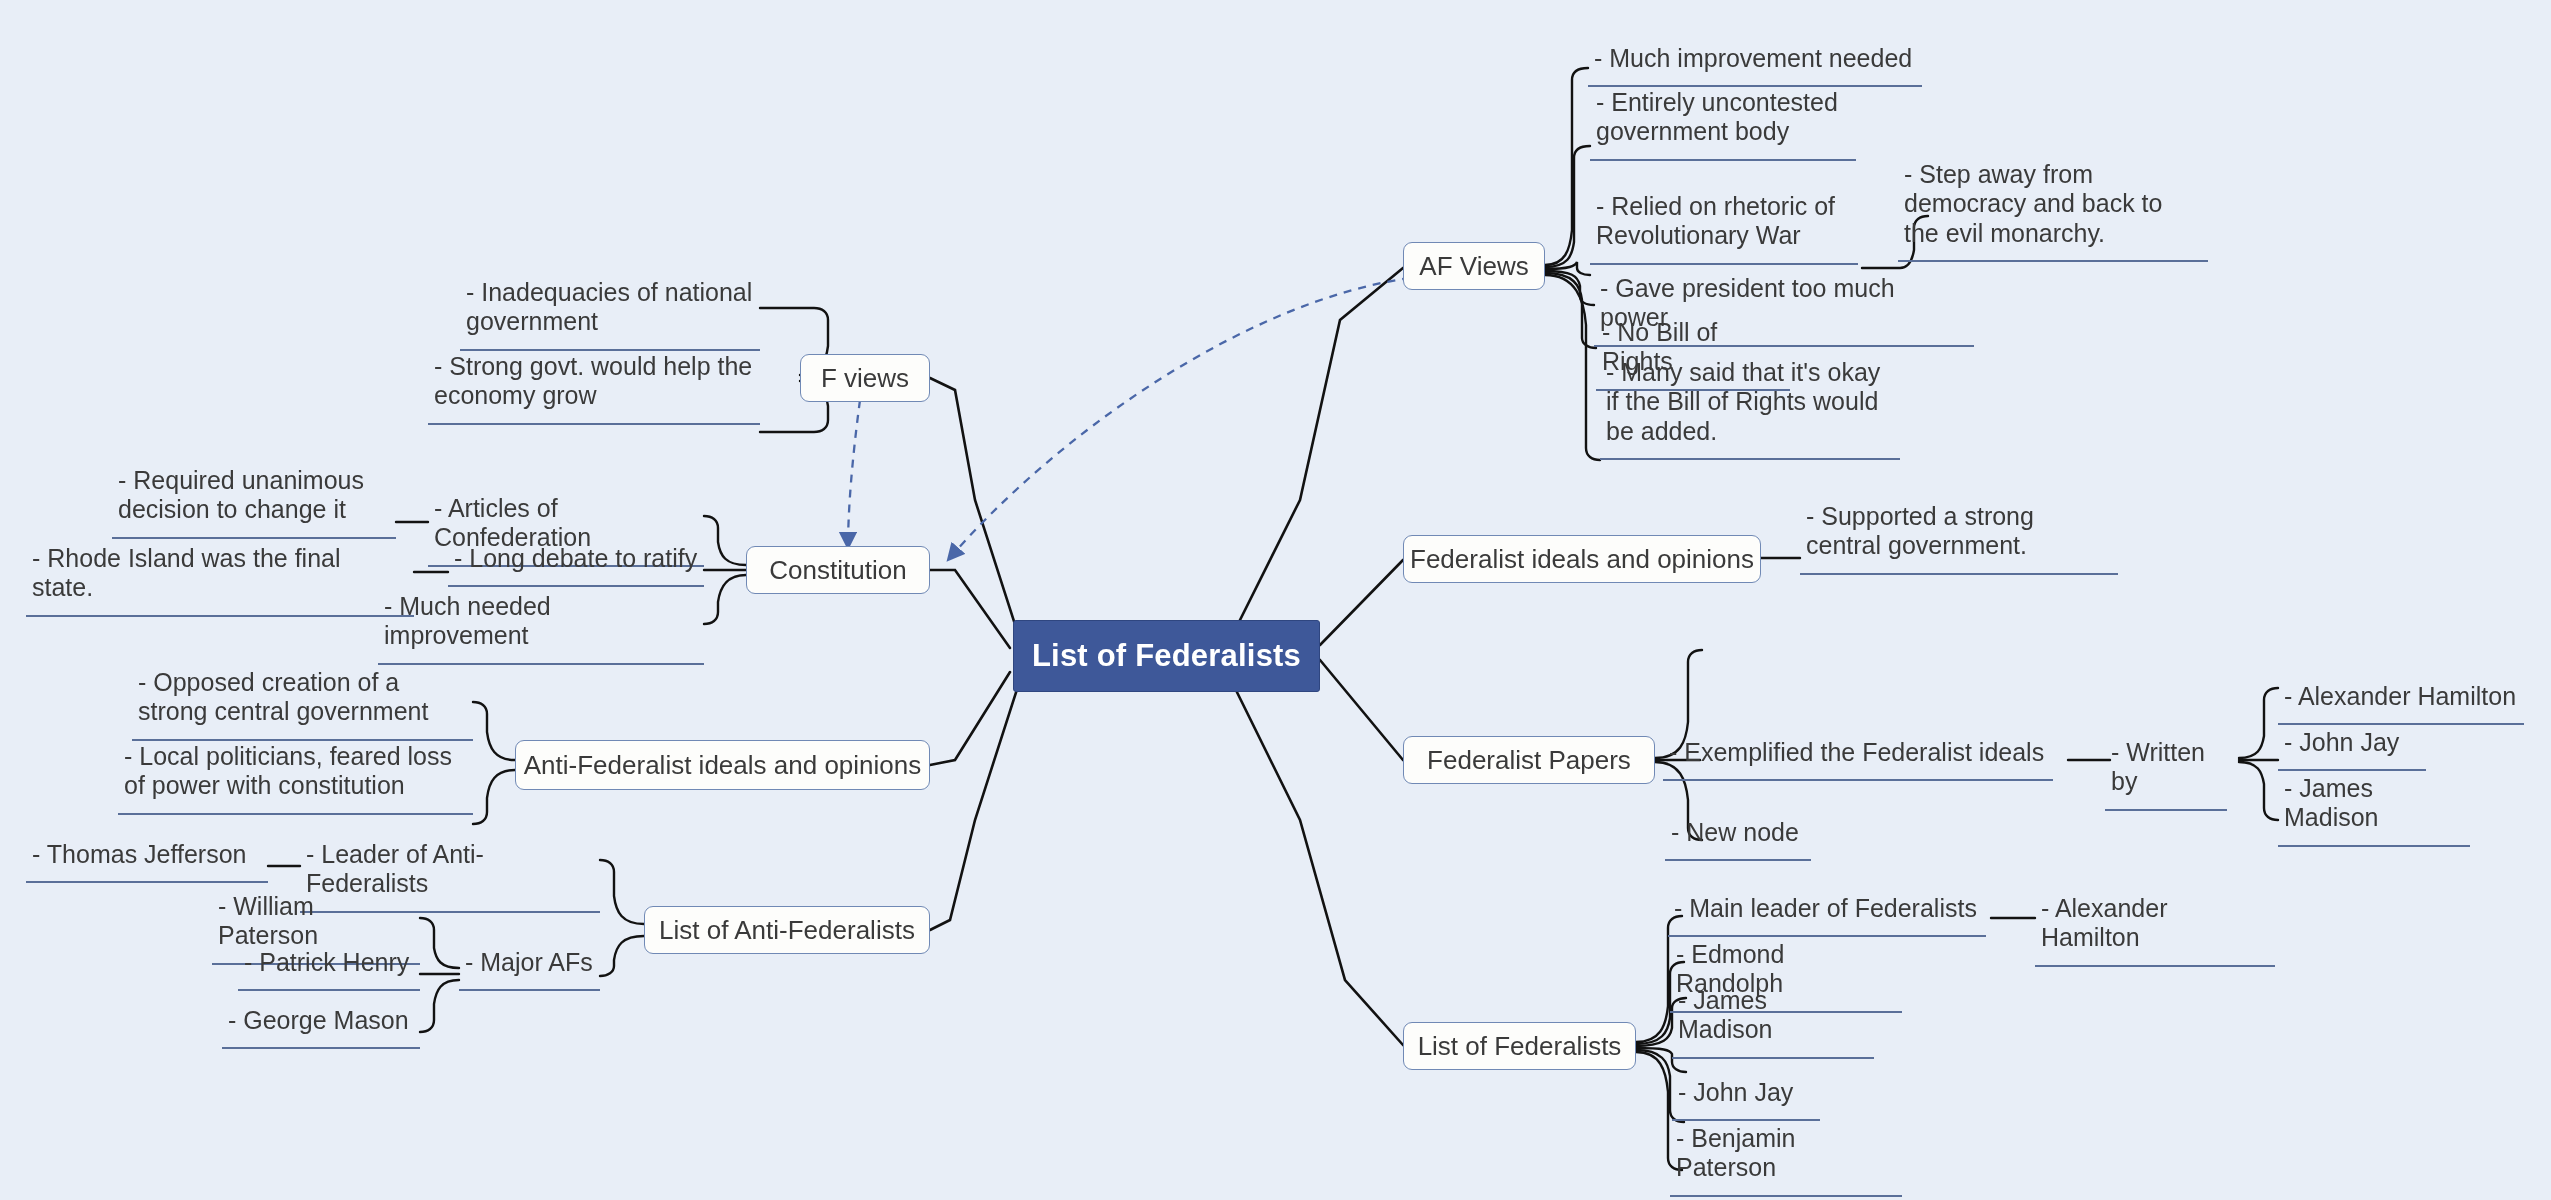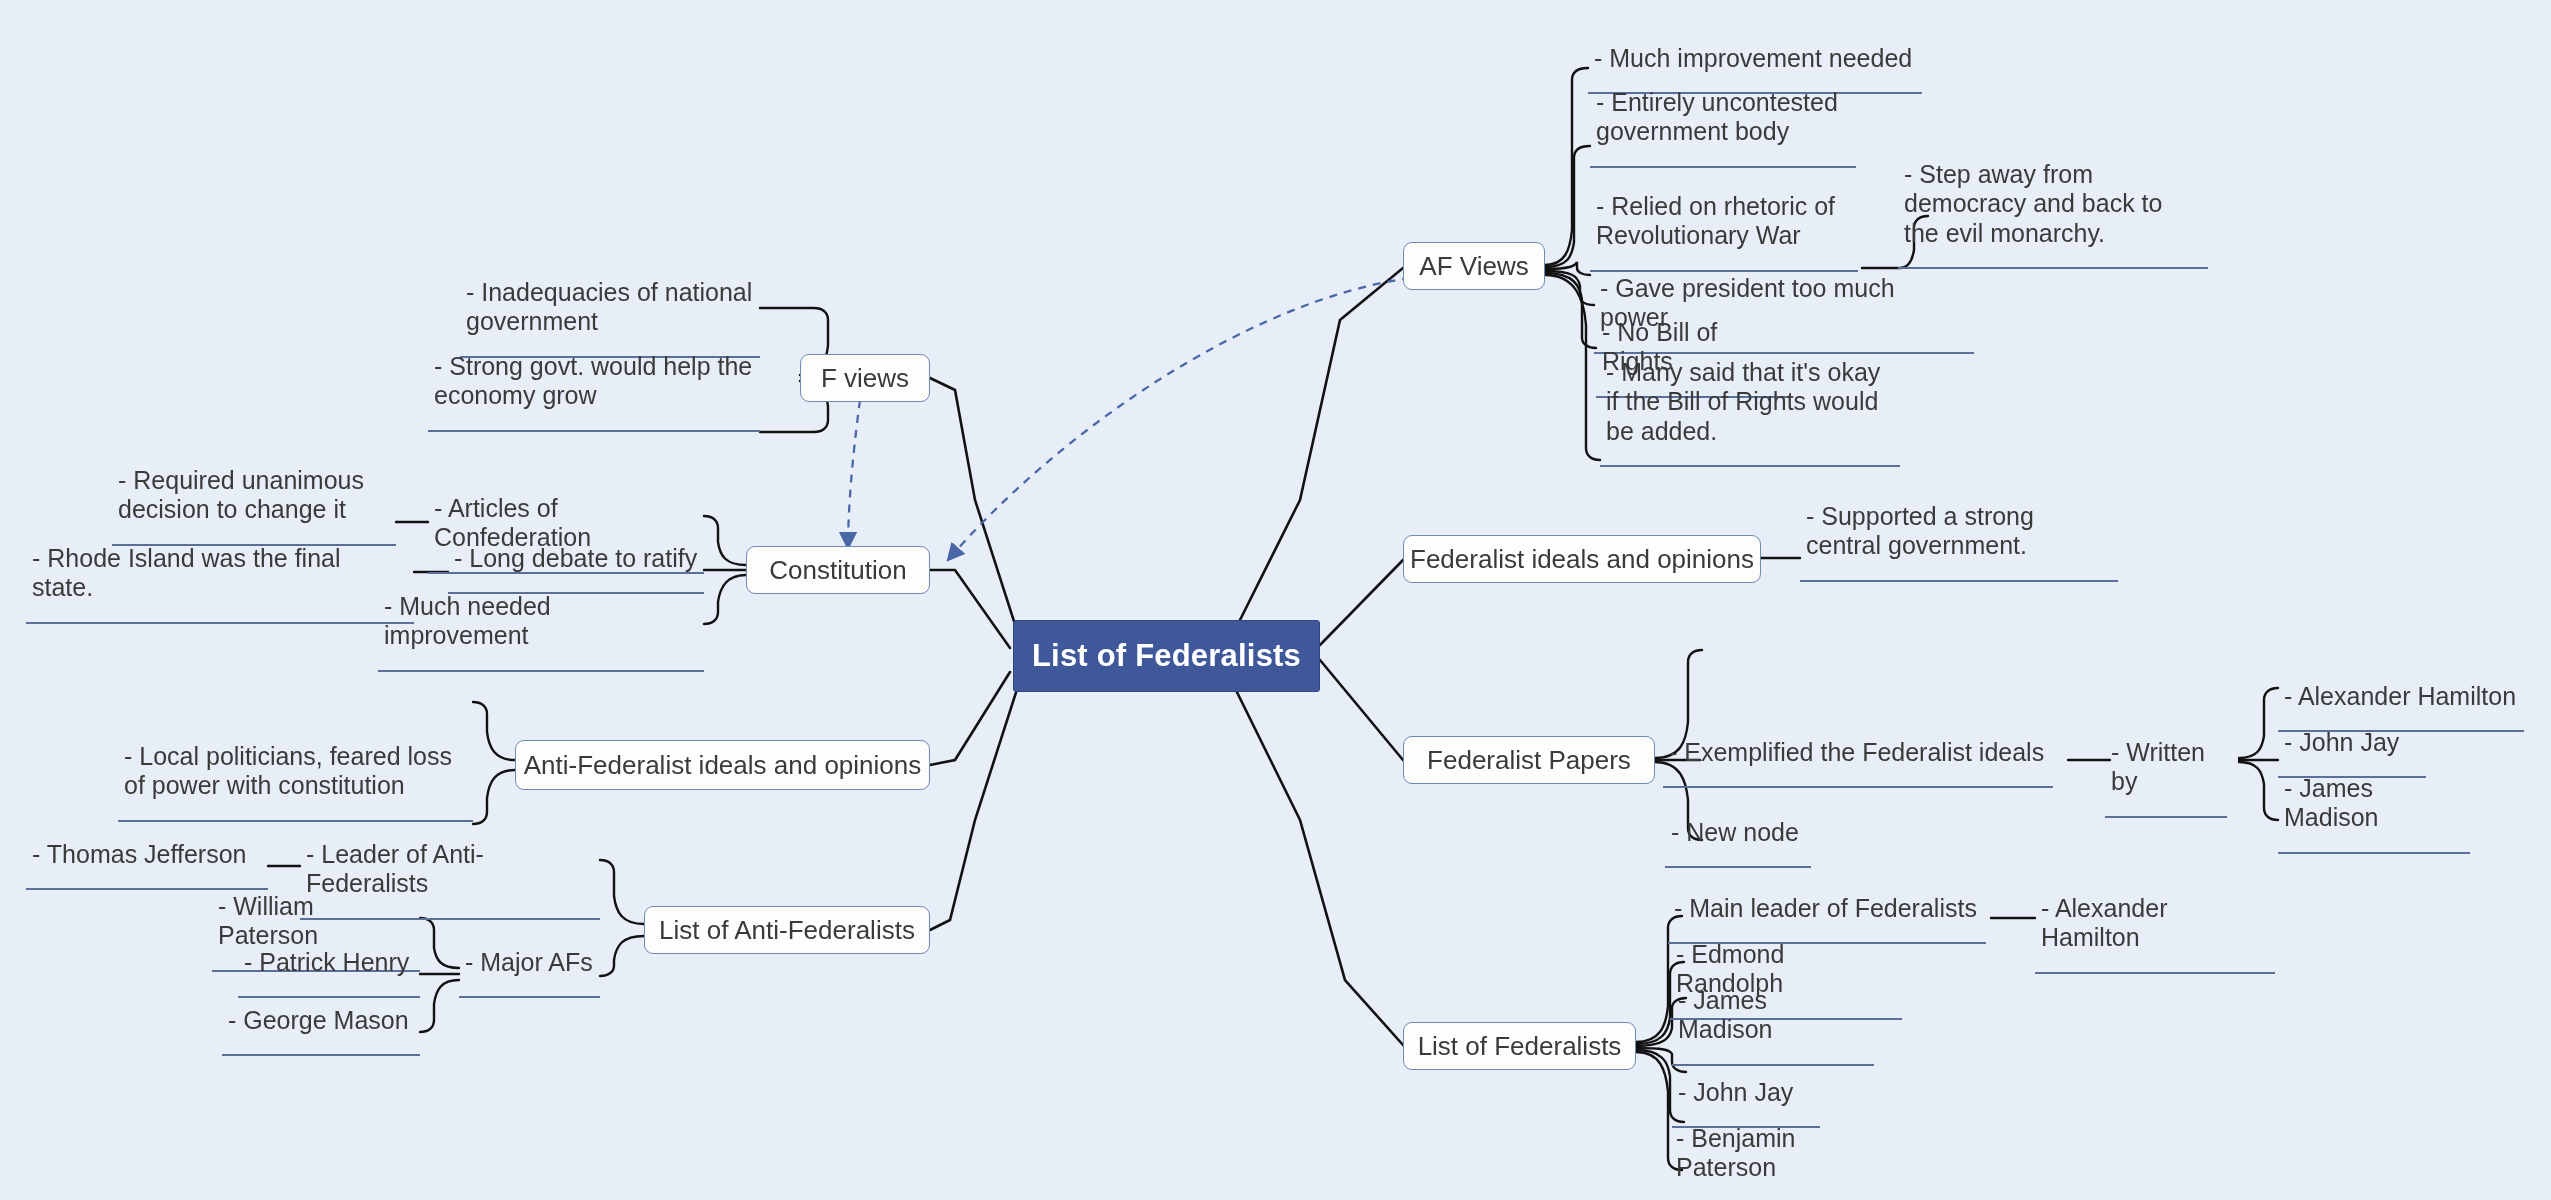--- a/index.html
+++ b/index.html
@@ -57,21 +57,21 @@
     z-index: 4;
   }
 
   
   .leaf {
     position: absolute;
     color: #3a3a3a;
     font-size: 25px;
     line-height: 1.17;
     box-sizing: border-box;
-    padding: 0 6px 19px 6px;
+    padding: 0 6px 12px 6px;
     border-bottom: 2px solid #5a6f99;
     z-index: 3;
     background: transparent;
   }
   .leaf.two-line { line-height: 1.17; }
   .leaf.three-line { line-height: 1.17; }
 </style>
 </head>
 <body>
 
@@ -244,20 +244,21 @@
   <div class="leaf" style="left:428px; top:494px; width:276px;">- Articles of Confederation</div>
 
   <div class="leaf two-line" style="left:112px; top:466px; width:284px;">- Required unanimous decision to change it</div>
 
   <div class="leaf" style="left:448px; top:544px; width:256px;">- Long debate to ratify</div>
 
   <div class="leaf" style="left:26px; top:544px; width:388px;">- Rhode Island was the final state.</div>
 
   <div class="leaf" style="left:378px; top:592px; width:326px;">- Much needed improvement</div>
 
+  <div class="leaf two-line" style="left:132px; top:668px; width:341px;">- Opposed creation of a strong central government</div>
 
   <div class="leaf" style="left:300px; top:840px; width:300px;">- Leader of Anti-Federalists</div>
 
   <div class="leaf two-line" style="left:118px; top:742px; width:355px;">- Local politicians, feared loss of power with constitution</div>
 
   <div class="leaf" style="left:26px; top:840px; width:242px;">- Thomas Jefferson</div>
 
   <div class="leaf" style="left:459px; top:948px; width:141px;">- Major AFs</div>
 
   <div class="leaf" style="left:212px; top:892px; width:208px;">- William Paterson</div>

